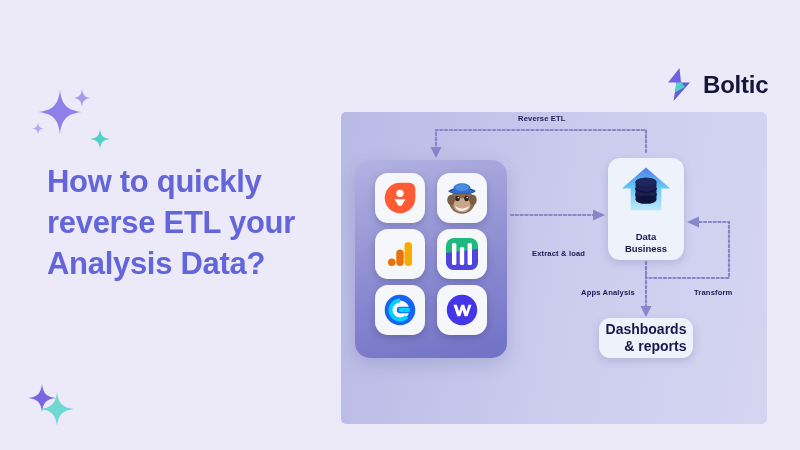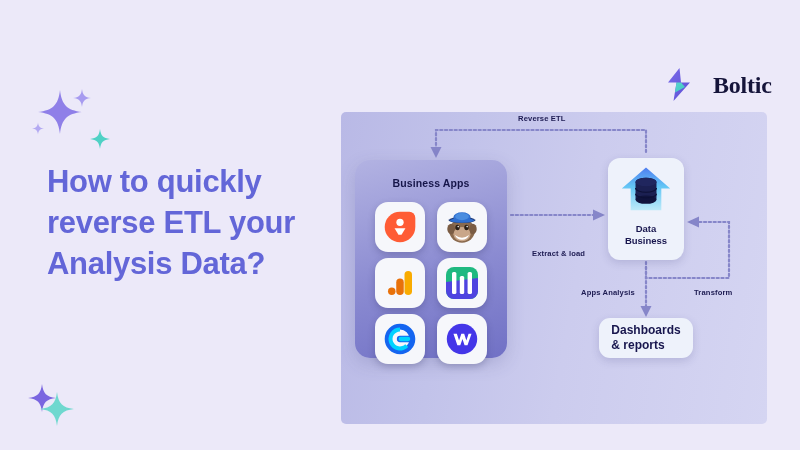--- a/index.html
+++ b/index.html
@@ -10,21 +10,21 @@
     position:relative;
   }
 
   
   .sparkle { position:absolute; pointer-events:none; }
   .sparkle svg { display:block; width:100%; height:100%; }
 
   
   .brand {
     position:absolute; top:68px; left:664px;
-    display:flex; align-items:center; gap:19px;font-family:Liberation Serif, serif;
+    display:flex; align-items:center; gap:9px;
   }
   .brand-mark { width:30px; height:33px; display:block; }
   .brand-name {
     font-size:24px; font-weight:700; color:#15143a;
     letter-spacing:-0.2px; line-height:1;
   }
 
   
   .headline {
     position:absolute; left:47px; top:162px; width:300px;
@@ -71,35 +71,35 @@
   
   .dw-card {
     position:absolute; left:267px; top:46px;
     width:76px; height:102px;
     border-radius:12px; background:#eef2fb;
     box-shadow:0 3px 9px rgba(50,50,110,.17);
     display:flex; flex-direction:column; align-items:center;
   }
   .dw-icon { margin-top:7px; width:52px; height:50px; display:block; }
   .dw-label {
-    margin-top:8px; text-align:center; line-height:1.22;
+    margin-top:16px; text-align:center; line-height:1.22;
     font-size:9.5px; font-weight:700; color:#18164e;
   }
 
   
   .dash-card {
     position:absolute; left:258px; top:206px;
     width:94px; height:40px;
     border-radius:11px; background:#eef2fb;
     box-shadow:0 3px 9px rgba(50,50,110,.17);
     display:flex; align-items:center; justify-content:center;
   }
   .dash-label {
-    text-align:left; line-height:1.25;
-    font-size:12px; font-weight:700; color:#18164e;
+    text-align:right; line-height:1.25;
+    font-size:14px; font-weight:700; color:#18164e;
   }
 
   
   .edge-label {
     position:absolute; font-size:7.6px; font-weight:700;
     color:#1d1b52; letter-spacing:.15px; white-space:nowrap;
   }
   .lbl-reverse   { left:177px; top:2px; }
   .lbl-extract   { left:191px; top:89px;margin-top:48px; }
   .lbl-analysis  { left:240px; top:176px; }
@@ -197,21 +197,20 @@
     <path d="M305 155 L305 166 L388 166 L388 110 L358 110" fill="none" stroke="#8686c9" stroke-width="2.2" stroke-dasharray="2.2 2.6" stroke-linecap="round"></path>
     <path d="M346 110 L358 104.5 L358 115.5 Z" fill="#8686c9"></path>
   </svg>
 
   <div class="edge-label lbl-reverse">Reverse ETL</div>
   <div class="edge-label lbl-extract">Extract &amp; load</div>
   <div class="edge-label lbl-analysis">Apps Analysis</div>
   <div class="edge-label lbl-transform">Transform</div>
 
   <div class="apps-panel">
-    <div class="apps-title">Business Apps</div>
     <div class="apps-grid">
 
       <div class="app-tile">
         <svg width="34" height="34" viewBox="0 0 40 40">
           <path d="M20 2h11a7 7 0 0 1 7 7v11A18 18 0 0 1 20 38 18 18 0 0 1 2 20 18 18 0 0 1 20 2Z" fill="#ff5c35"></path>
           <circle cx="20" cy="14.5" r="4.3" fill="#fff"></circle>
           <path d="M13.6 21.5h12.8L21.8 29h-3.6Z" fill="#fff"></path>
         </svg>
       </div>
 

